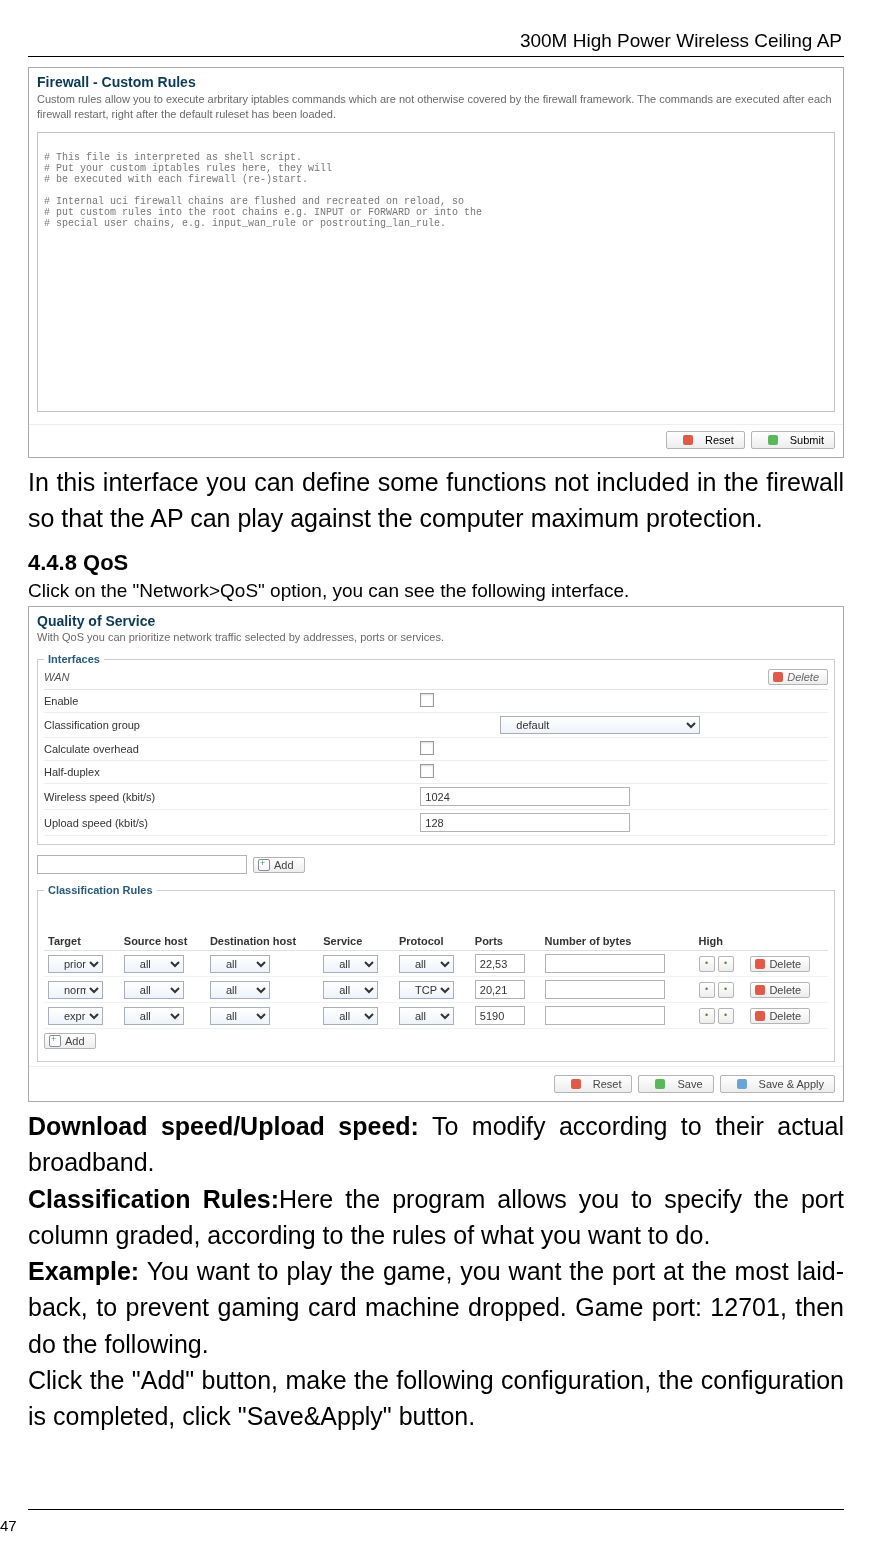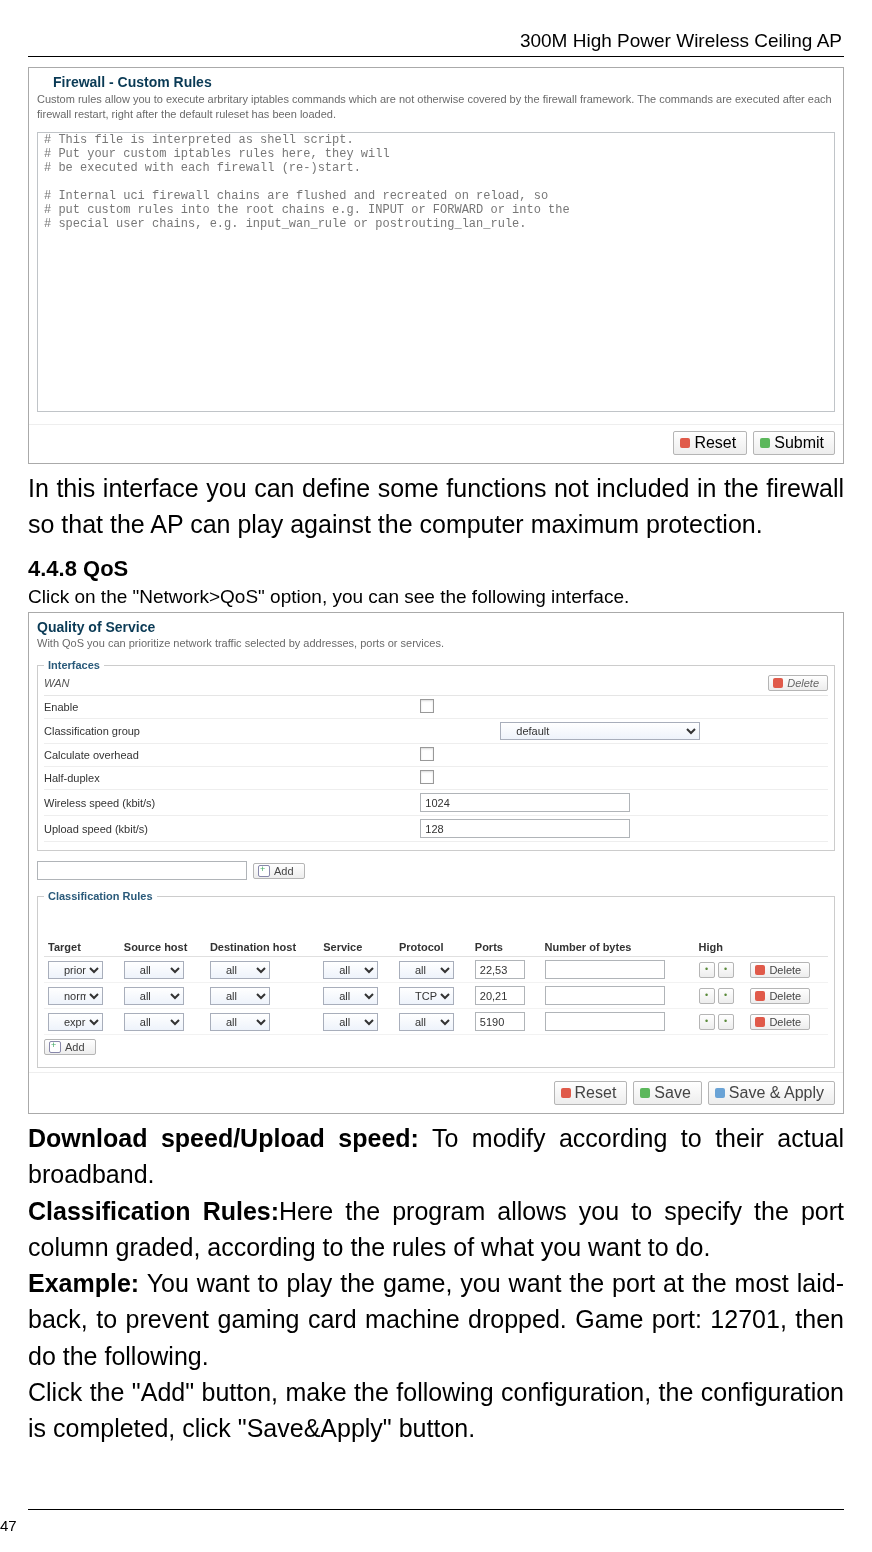--- a/index.html
+++ b/index.html
@@ -30,58 +30,57 @@
   .panel {
     border: 1px solid #aaa;
     background: #fff;
     margin-bottom: 2px;
   }
   .panel-title {
     font-weight: bold;
     font-size: 14px;
     color: #0a3a55;
     padding: 6px 8px 2px 8px;
-    margin-left: 16px;
   }
   .panel-desc {
     font-size: 11px;
     color: #6a6a6a;
     padding: 0 8px 6px 8px;
     line-height: 1.35;
   }
   .code-area-wrap {
     padding: 4px 8px 8px 8px;
   }
   .code-area {
     width: 100%;
     box-sizing: border-box;
     border: 1px solid #c0c4c8;
     background: #fff;
     font-family: "Courier New", monospace;
-    font-size: 12px;
+    font-size: 10px;
     color: #777;
-    padding: 0 6px;
+    padding: 19px 6px;
     height: 280px;
     resize: none;
     white-space: pre;
     overflow-y: scroll;
   }
   .btn-row {
     display: flex;
     justify-content: flex-end;
     gap: 6px;
     padding: 6px 8px 8px 8px;
     border-top: 1px solid #eee;
   }
   .btn {
     display: inline-flex;
     align-items: center;
-    gap: 4px;
-    font-size: 16px;
-    padding: 2px 10px 2px 6px;
+    gap: 12px;
+    font-size: 11px;
+    padding: 2px 10px 2px 16px;
     border: 1px solid #b5b5b5;
     background: linear-gradient(#fff, #ededed);
     border-radius: 2px;
     cursor: pointer;
   }
   .icon-sq {
     width: 10px;
     height: 10px;
     display: inline-block;
     border-radius: 2px;

